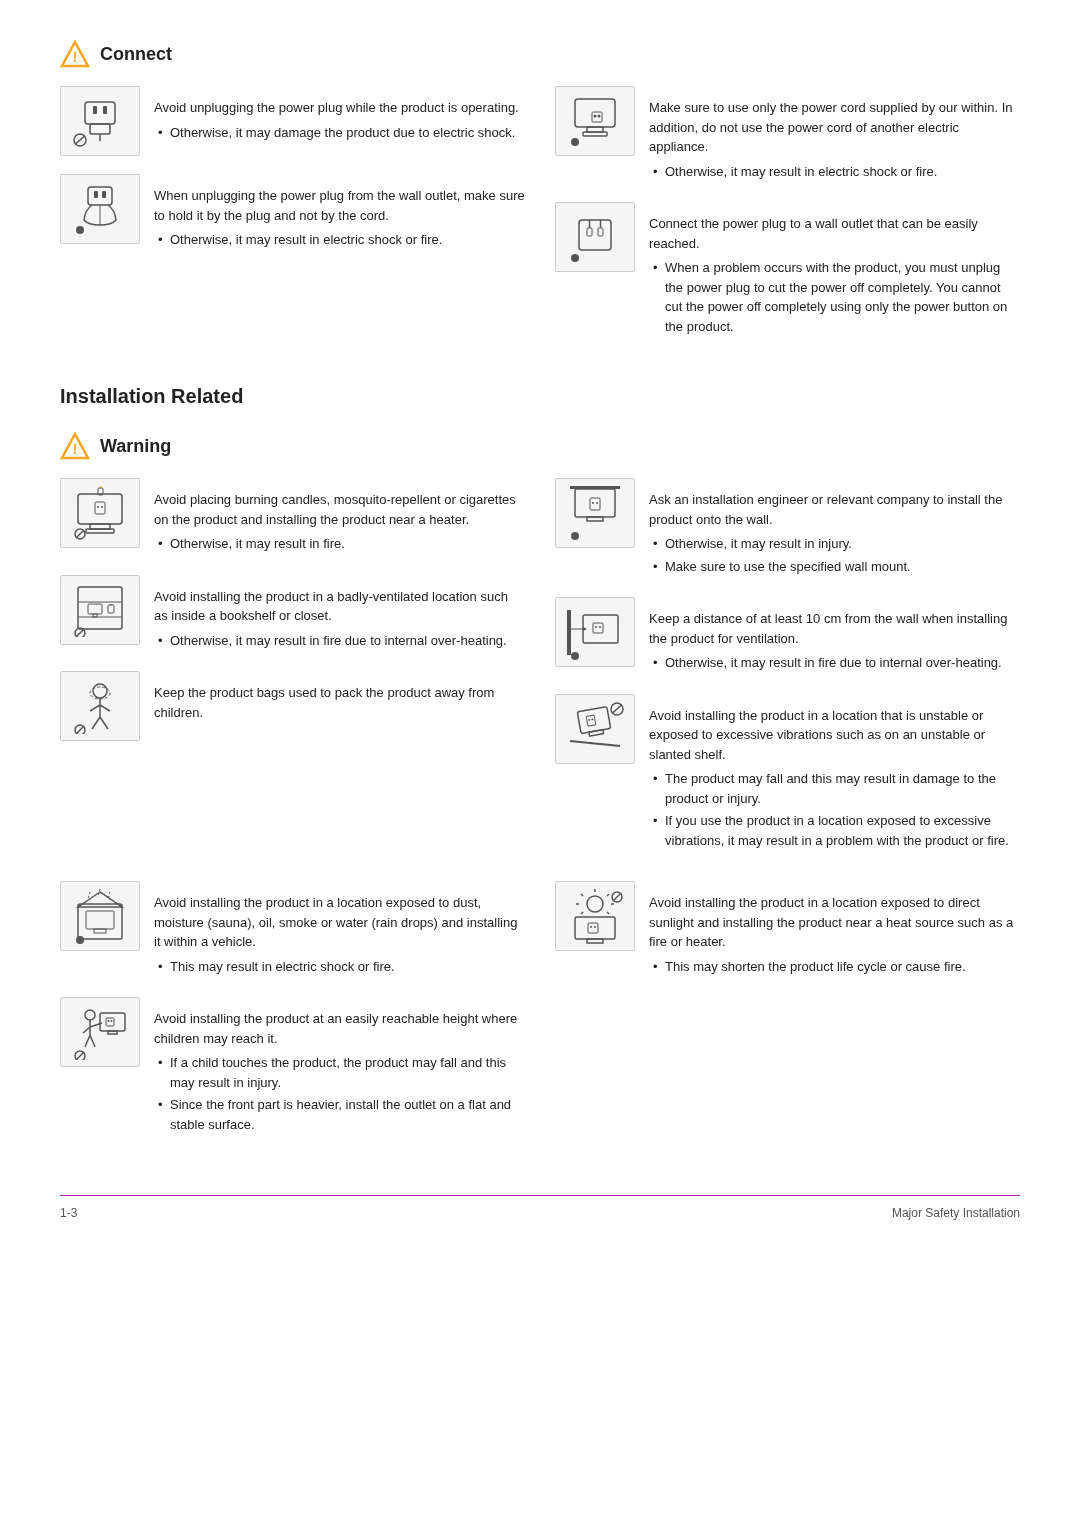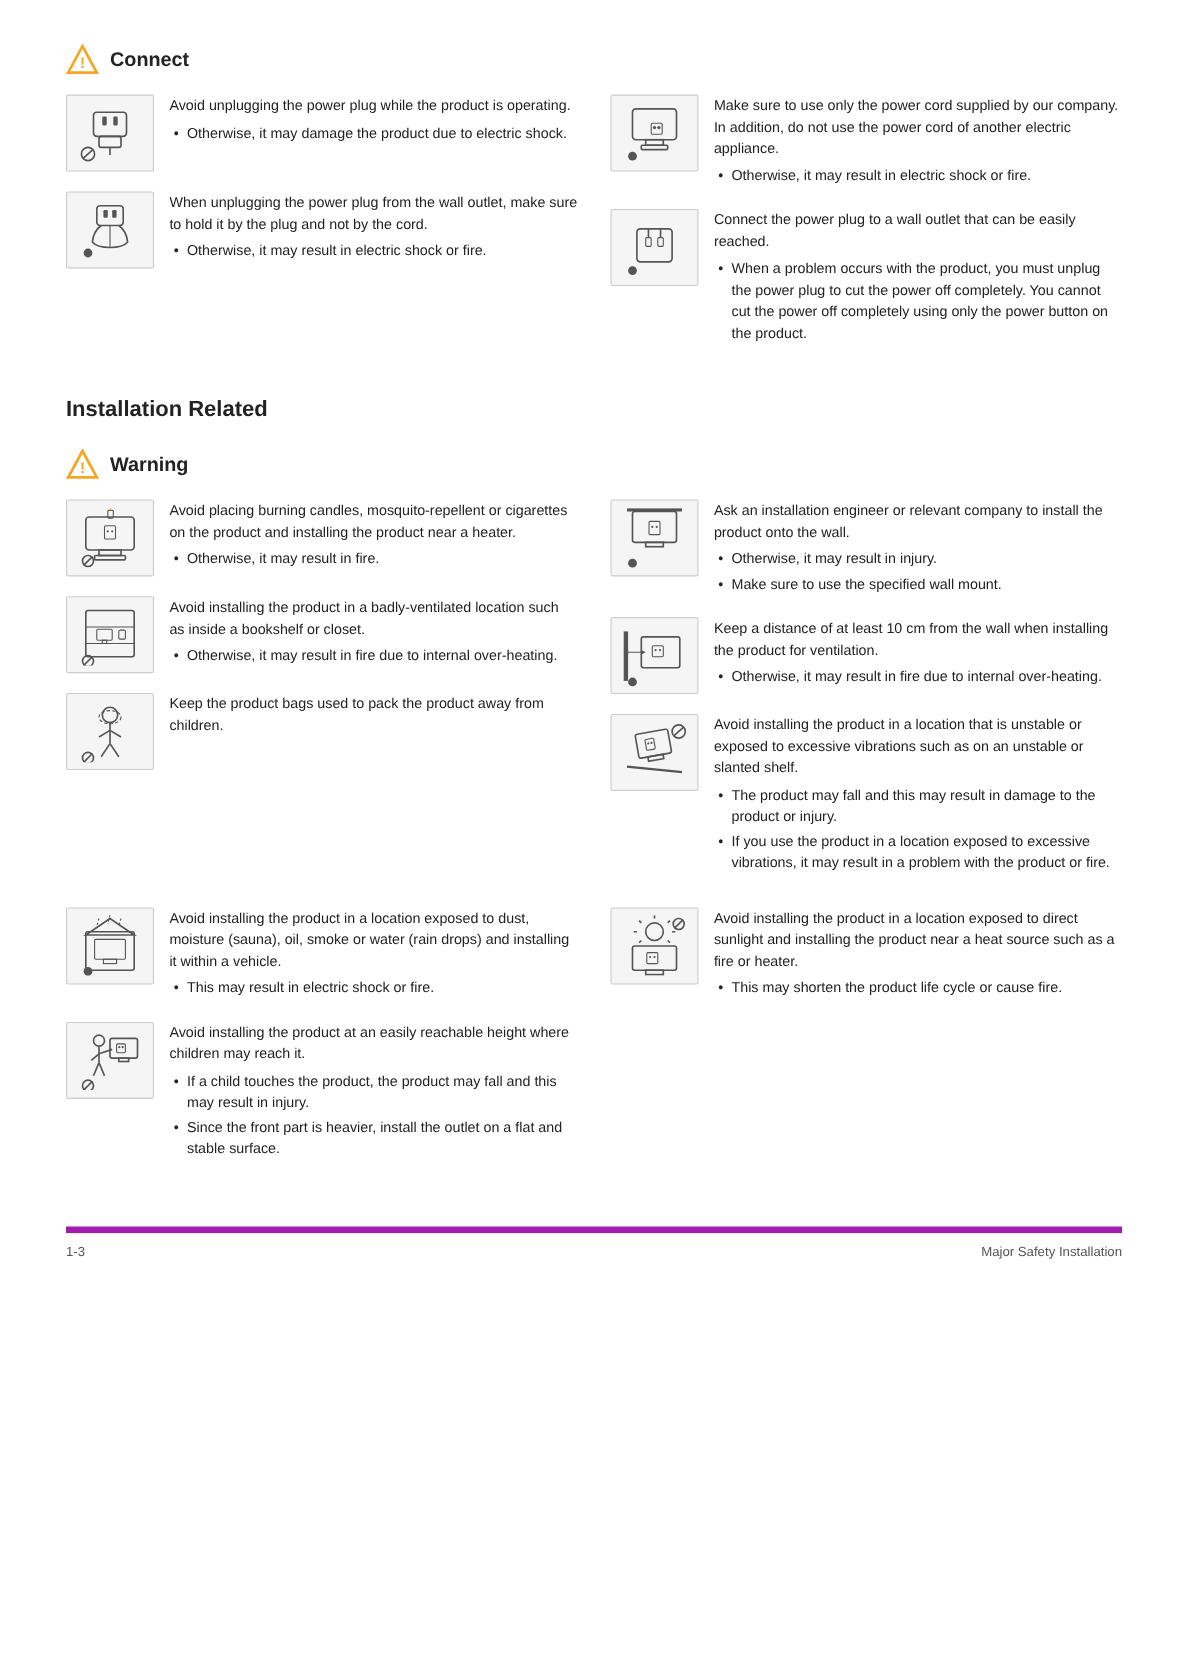--- a/index.html
+++ b/index.html
@@ -59,20 +59,21 @@
       width: 60px;
       height: 55px;
     }
     .item-text {
       flex: 1;
       font-size: 13px;
       line-height: 1.5;
     }
     .item-text .main-text {
       margin-bottom: 5px;
+      margin-top: 12px;
     }
     .item-text ul {
       list-style: none;
       padding-left: 0;
     }
     .item-text ul li {
       padding-left: 16px;
       position: relative;
       margin-bottom: 3px;
     }
@@ -92,21 +93,21 @@
       margin-bottom: 18px;
       padding-bottom: 6px;
     }
 
     .footer {
       display: flex;
       justify-content: space-between;
       align-items: center;
       margin-top: 40px;
       padding-top: 10px;
-      border-top: 6px solid #a21caf;
+      border-top: 1px solid #a21caf;
       font-size: 12px;
       color: #555;
     }
   </style>
 </head>
 <body>
 
 <div>
   <div class="section-header">
 
@@ -178,21 +179,21 @@
             <rect x="18" y="38" width="24" height="4" rx="1" fill="none" stroke="#555" stroke-width="1.5"></rect>
 
             <rect x="27" y="18" width="10" height="10" rx="1" fill="none" stroke="#555" stroke-width="1"></rect>
             <circle cx="30" cy="22" r="1.5" fill="#555"></circle>
             <circle cx="34" cy="22" r="1.5" fill="#555"></circle>
 
             <circle cx="10" cy="48" r="4" fill="#555"></circle>
           </svg>
         </div>
         <div class="item-text">
-          <div class="main-text">Make sure to use only the power cord supplied by our company. In addition, do not use the power cord of another electric appliance.</div>
+          <div class="main-text">Make sure to use only the power cord supplied by our within. In addition, do not use the power cord of another electric appliance.</div>
           <ul>
             <li>Otherwise, it may result in electric shock or fire.</li>
           </ul>
         </div>
       </div>
 
       <div class="item-row">
         <div class="item-icon">
           <svg viewBox="0 0 60 55">
 

